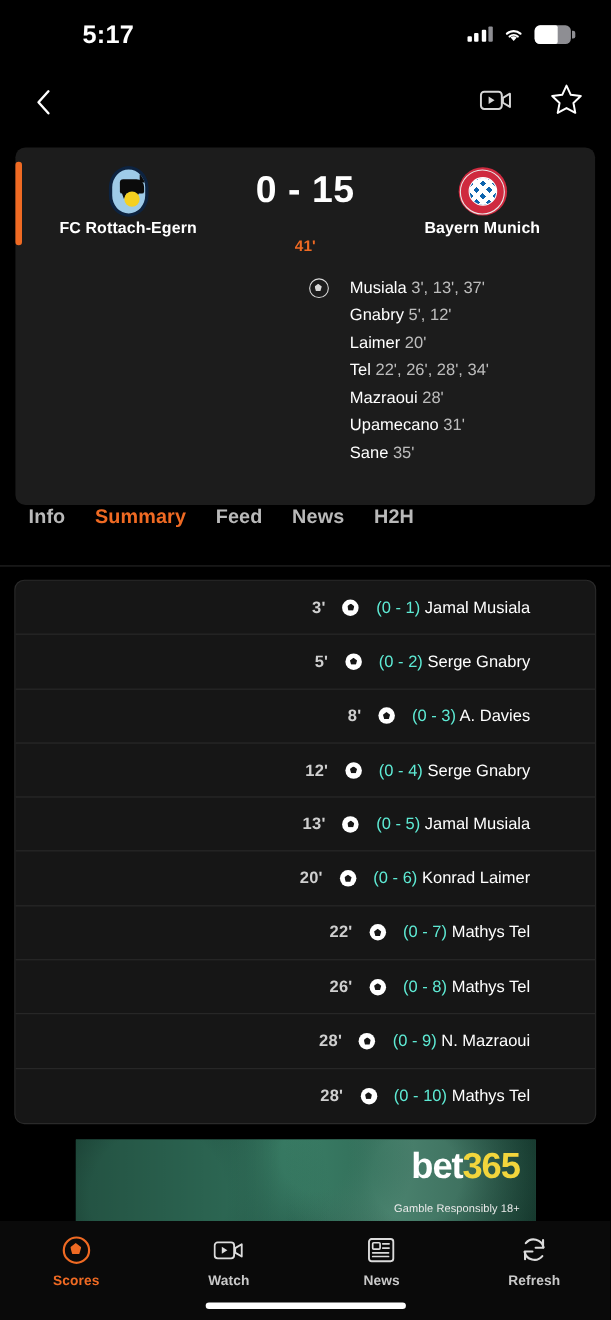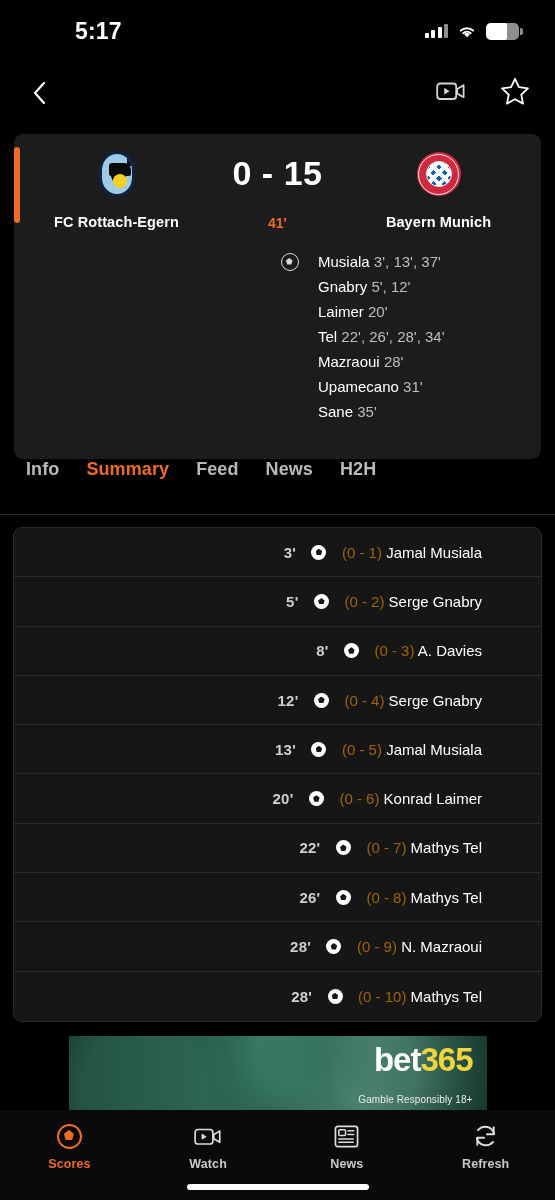--- a/index.html
+++ b/index.html
@@ -60,21 +60,21 @@
     position:relative; padding:14px 0 18px 0; min-height:325px;
   }
   .live-bar {
     position:absolute; left:0; top:13px; width:6px; height:76px;
     background:#ef6a23; border-radius:3px;
   }
   .teams { display:flex; align-items:flex-start; padding:0 10px; }
   .team { width:185px; display:flex; flex-direction:column; align-items:center; }
   .team .crestwrap { height:52px; display:flex; align-items:center; justify-content:center; }
   .team-name {
-    font-size:14.5px; font-weight:700; margin-top:14px;
+    font-size:14.5px; font-weight:700; margin-top:0;
     text-align:center; letter-spacing:.1px; color:#fff;
   }
   .centre { flex:1; display:flex; flex-direction:column; align-items:center; }
   .score { font-size:34px; font-weight:700; letter-spacing:.5px; margin-top:6px; color:#fff; }
   .minute { font-size:14px; font-weight:700; color:#ef6a23; margin-top:22px; }
 
   
   .crest-rottach {
     width:36px; height:46px; border-radius:50%/42%;
     background:#9ecbe8; border:3px solid #0d2340; position:relative; overflow:hidden;
@@ -155,21 +155,21 @@
   .ev-icon { width:46px; display:flex; justify-content:center; }
   .ball-solid {
     width:15px; height:15px; border-radius:50%; background:#fff; position:relative;
   }
   .ball-solid:before {
     content:""; position:absolute; left:4.2px; top:4px; width:6.5px; height:6.5px;
     background:#161616;
     clip-path:polygon(50% 0,100% 38%,82% 100%,18% 100%,0 38%);
   }
   .ev-text { font-size:15px; color:#fff; white-space:nowrap; }
-  .ev-text .sc { color:#a16207; }
+  .ev-text .sc { color:#5eead4; }
 
   
   .ad-wrap { margin-top:14px; display:flex; justify-content:center; }
   .ad {
     width:418px; height:75px; position:relative; overflow:hidden;
     background:#1d473a;
     background-image:
       radial-gradient(circle at 18% 70%,#2f6d58 0 18%,transparent 45%),
       radial-gradient(circle at 52% 20%,#3b7f67 0 14%,transparent 40%),
       radial-gradient(circle at 74% 45%,#5d9c85 0 13%,transparent 38%),

